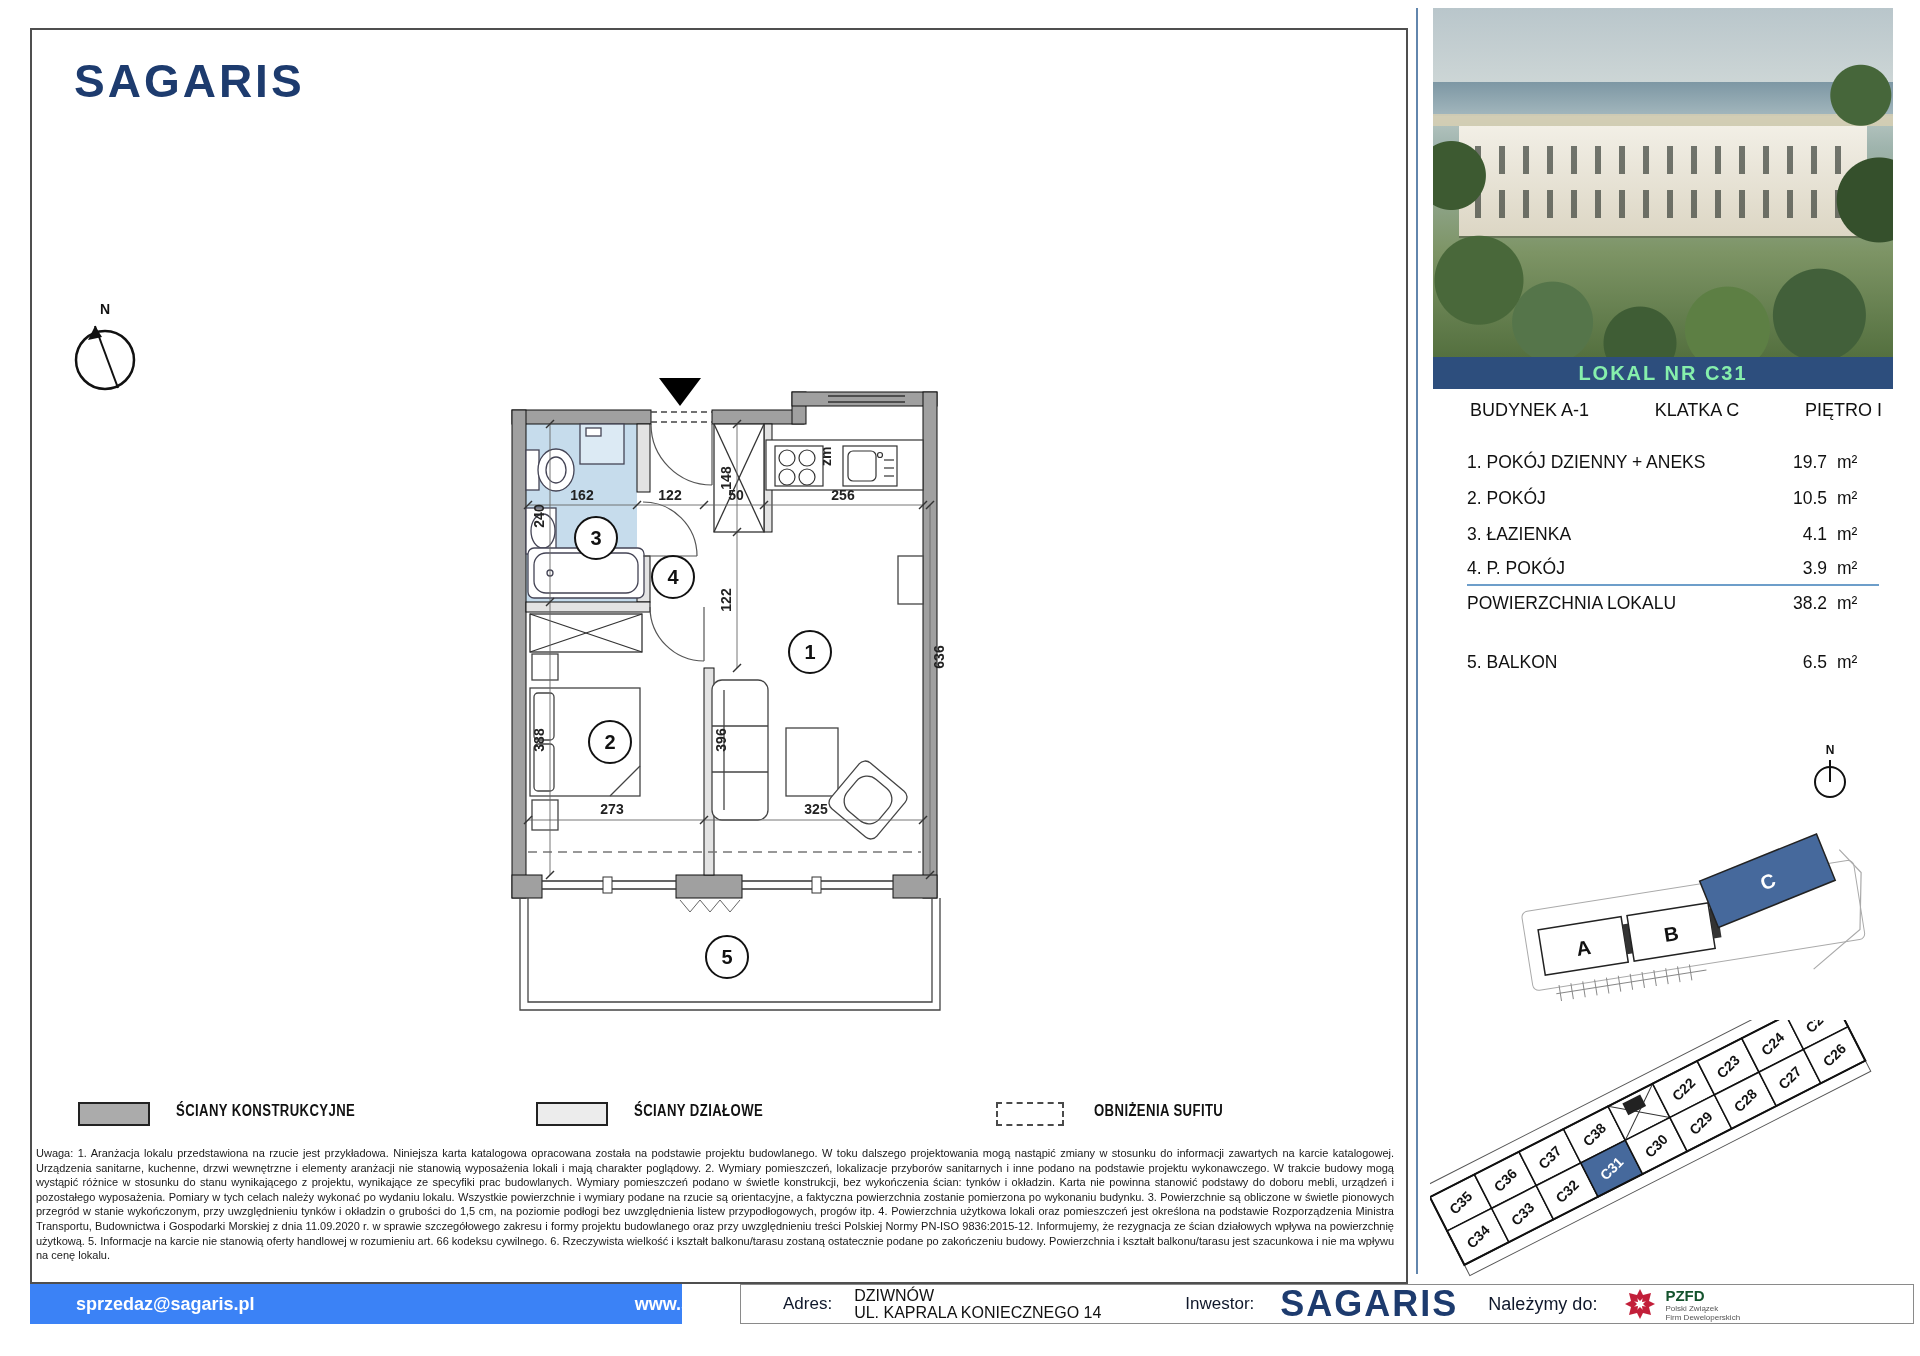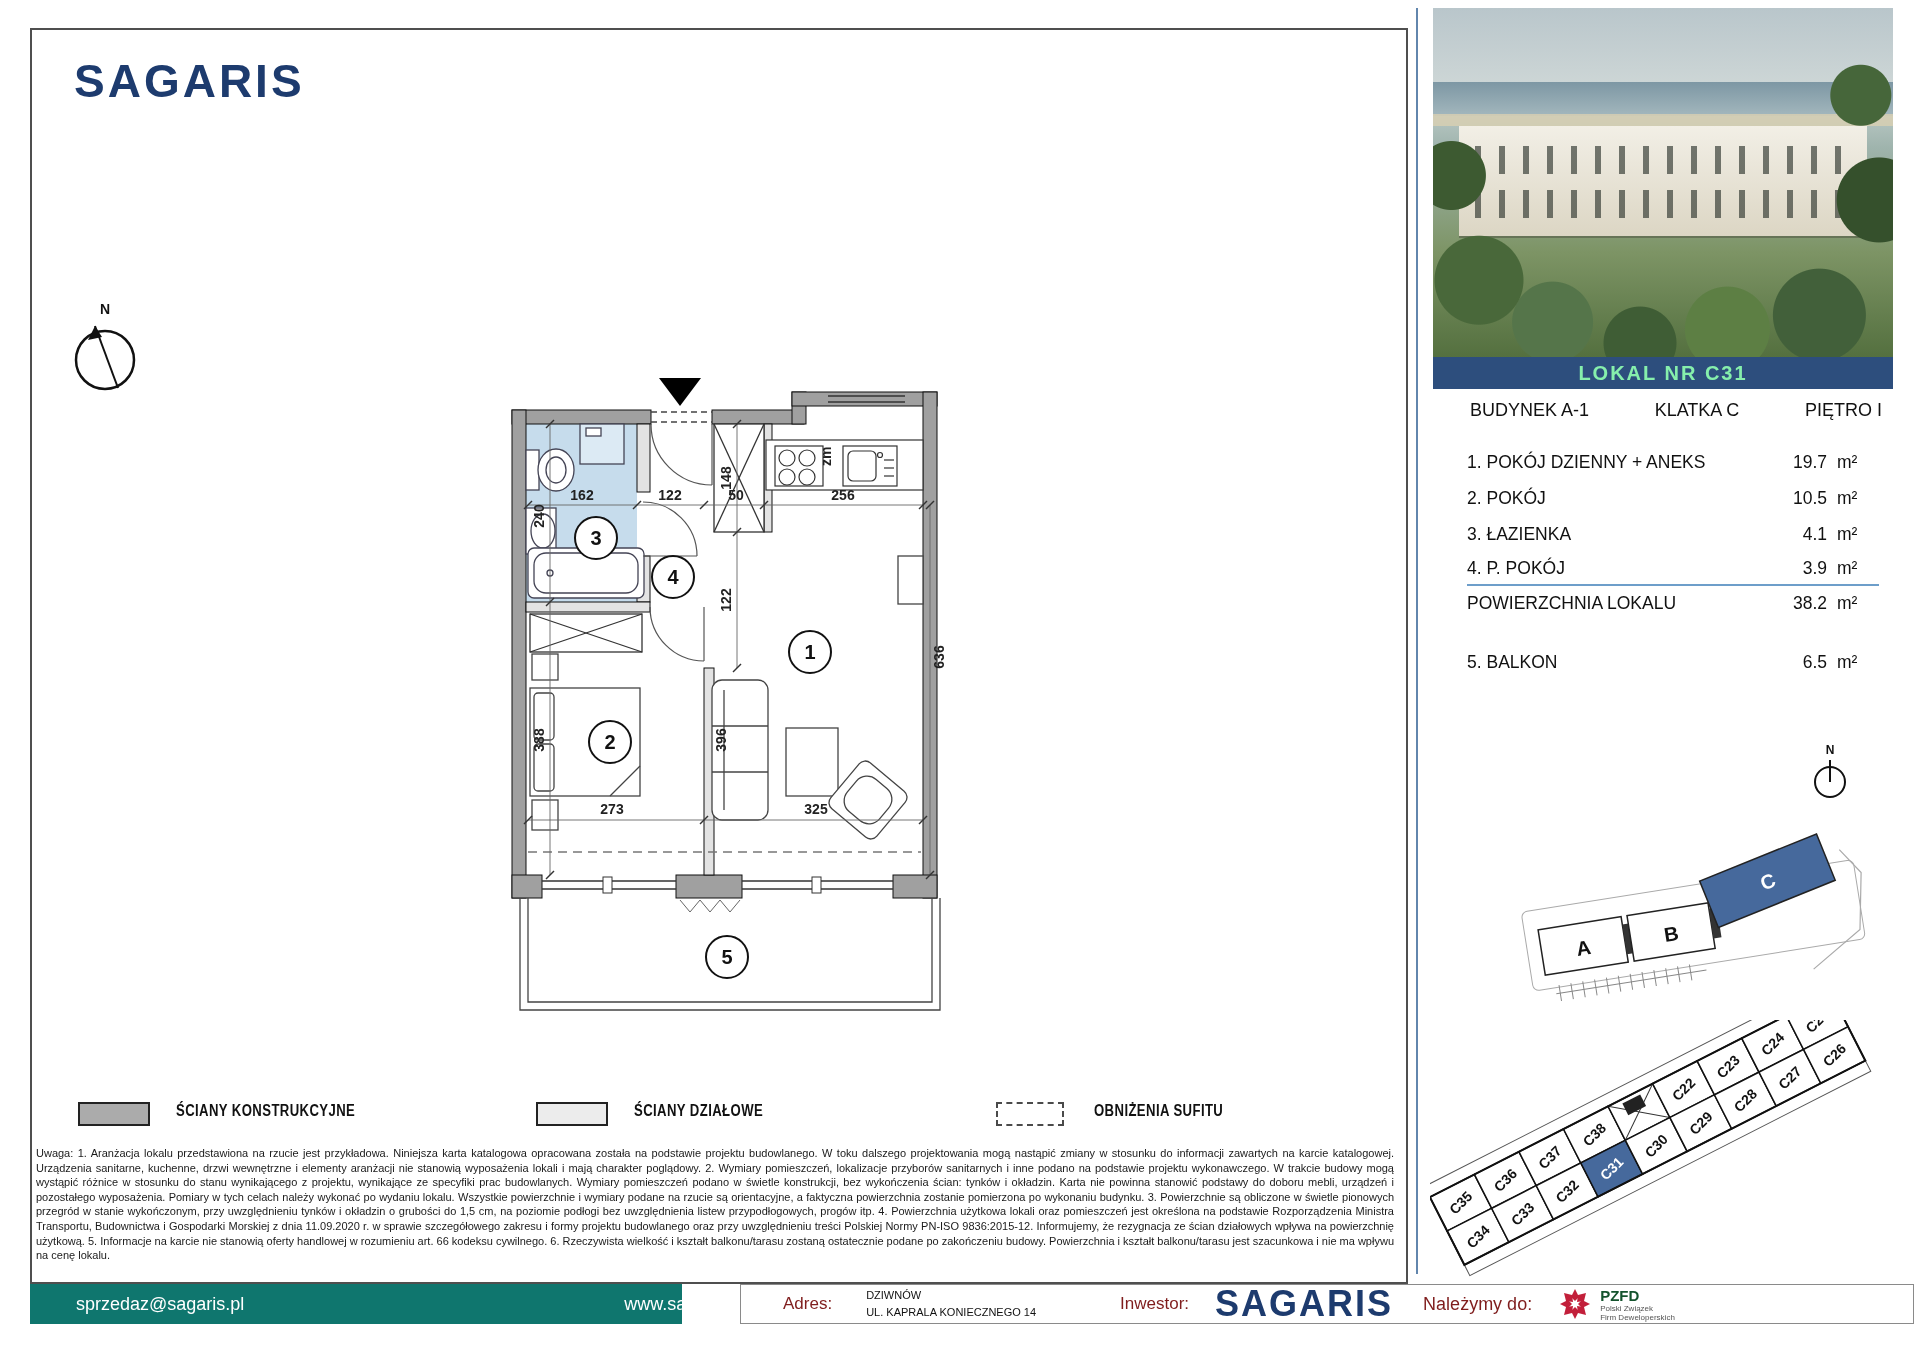--- a/index.html
+++ b/index.html
@@ -41,27 +41,27 @@
      font-size:20px;font-weight:600;letter-spacing:2px;text-align:center;line-height:32px;}
   .tbl-row{left:1467px;width:412px;display:flex;align-items:baseline;font-size:17.5px;}
   .tbl-row .lbl{flex:1 1 auto;}
   .tbl-row .val{width:58px;text-align:right;}
   .tbl-row .unit{width:42px;text-align:left;padding-left:10px;}
   #tbl-header{left:1470px;top:400px;width:412px;display:flex;justify-content:space-between;
      font-size:18px;}
   #tbl-line{left:1467px;top:584px;width:412px;height:2px;background:#6d9eca;}
   .bold{font-weight:400;}
   
-  #footer-bar{left:30px;top:1284px;width:652px;height:40px;background:#0f766e;color:#fff;
-     display:flex;align-items:center;}
+  #footer-bar{left:30px;top:1284px;width:652px;height:40px;background:#3b82f6;color:#fff;
+     display:flex;align-items:center;font-weight:bold;}
   #footer-box{left:740px;top:1284px;width:1174px;height:40px;background:#fff;
      border:1px solid #8a8a8a;box-sizing:border-box;display:flex;align-items:center;}
   .f-email{margin-left:46px;font-size:18px;}
   .f-www{margin-left:380px;font-size:18px;}
-  .f-label{font-size:17px;color:#7f1d1d;}
+  .f-label{font-size:17px;color:#0f172a;}
   svg{font-family:"Liberation Sans",sans-serif;}
   .dim{font-size:14px;font-weight:600;fill:#222;}
   .roomnum{font-size:20px;font-weight:600;fill:#111;}
 </style>
 </head>
 <body>
 
 <div id="page">
 
   <div class="abs" id="left-box"></div>
@@ -408,21 +408,21 @@
       </g>
     </g>
   </svg>
 
   <div class="abs" id="footer-bar">
     <span class="f-email">sprzedaz@sagaris.pl</span>
     <span class="f-www">www.sagaris.pl</span>
   </div>
   <div class="abs" id="footer-box">
     <span class="f-label" style="margin-left:42px">Adres:</span>
-    <span style="margin-left:34px;font-size:11px;line-height:17px">
+    <span style="margin-left:22px;font-size:16px;line-height:17px">
       <span>DZIWNÓW</span><br>
       <span>UL. KAPRALA KONIECZNEGO 14</span>
     </span>
     <span class="f-label" style="margin-left:84px">Inwestor:</span>
     <span style="margin-left:26px;font-size:36px;font-weight:800;color:#1d3b6e;letter-spacing:2px">SAGARIS</span>
     <span class="f-label" style="margin-left:30px;font-size:18px">Należymy do:</span>
     <svg style="margin-left:26px" width="34" height="34" viewBox="0 0 34 34">
       <g fill="#c21f3a">
         <polygon points="17,2 21,10 17,14 13,10"></polygon>
         <polygon points="17,32 21,24 17,20 13,24"></polygon>

